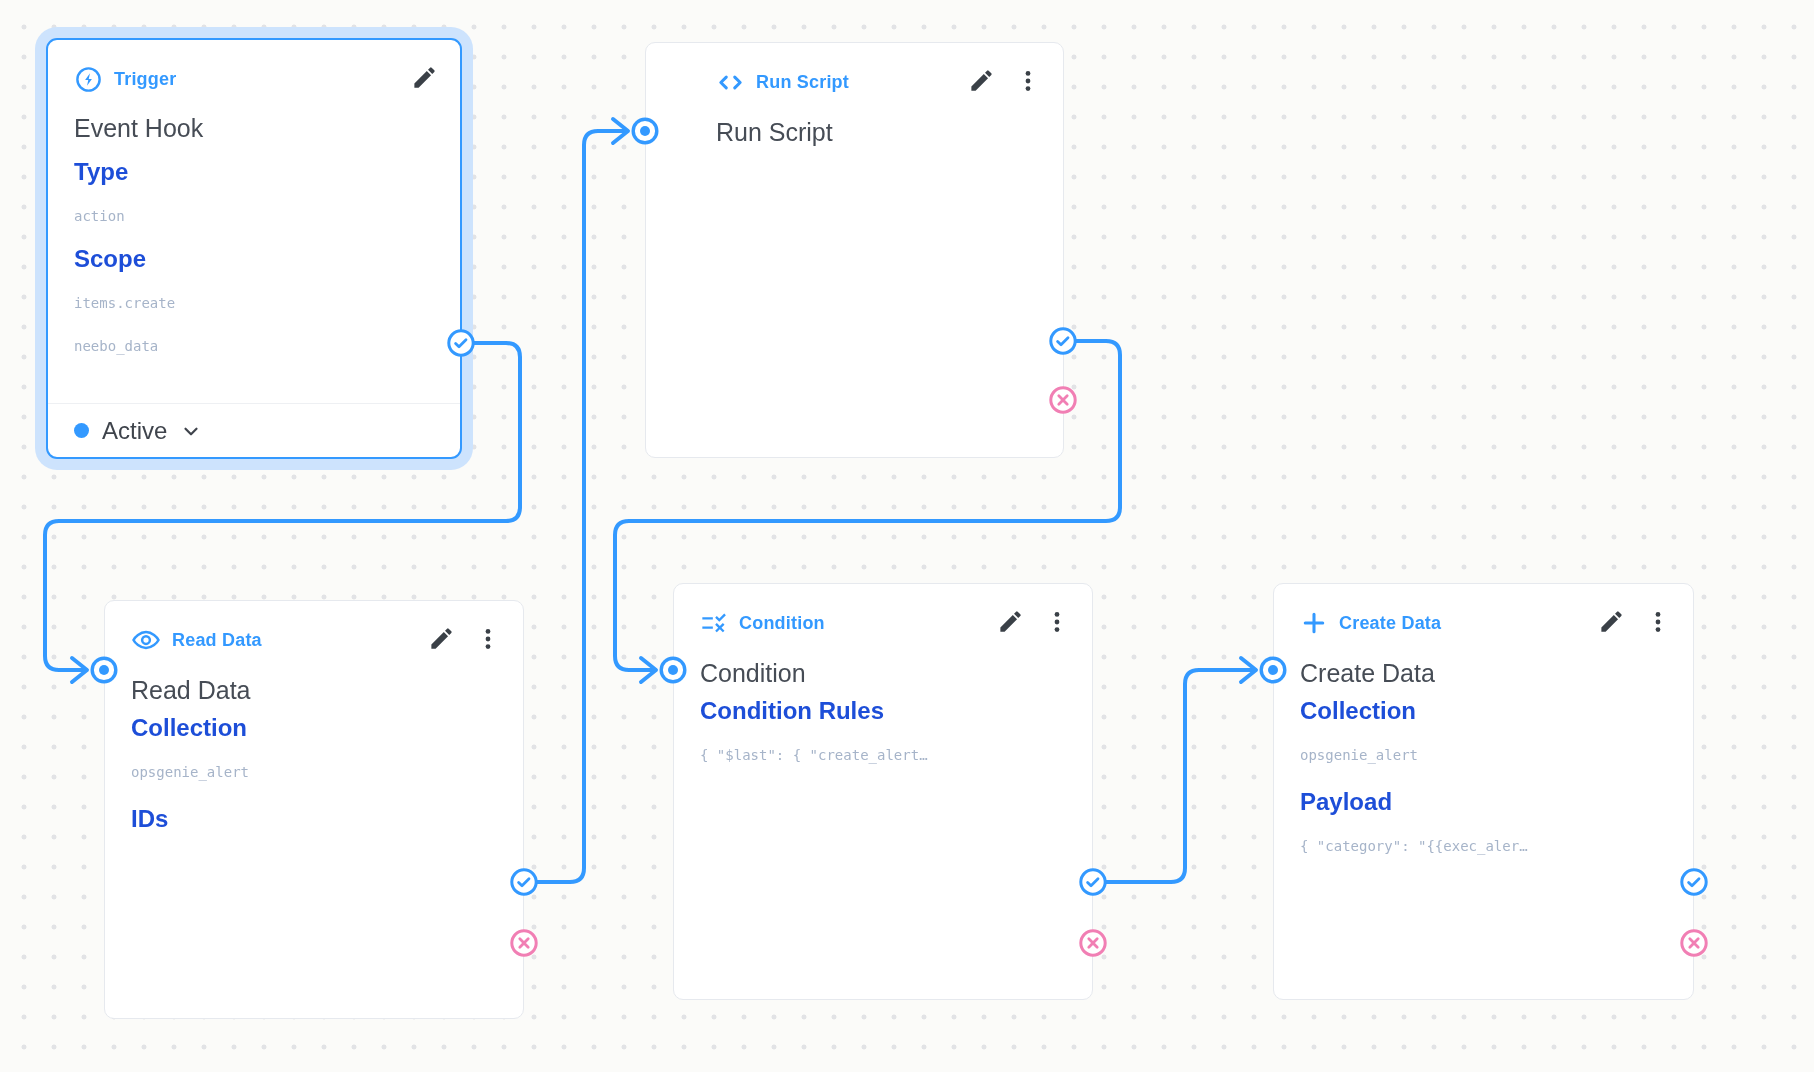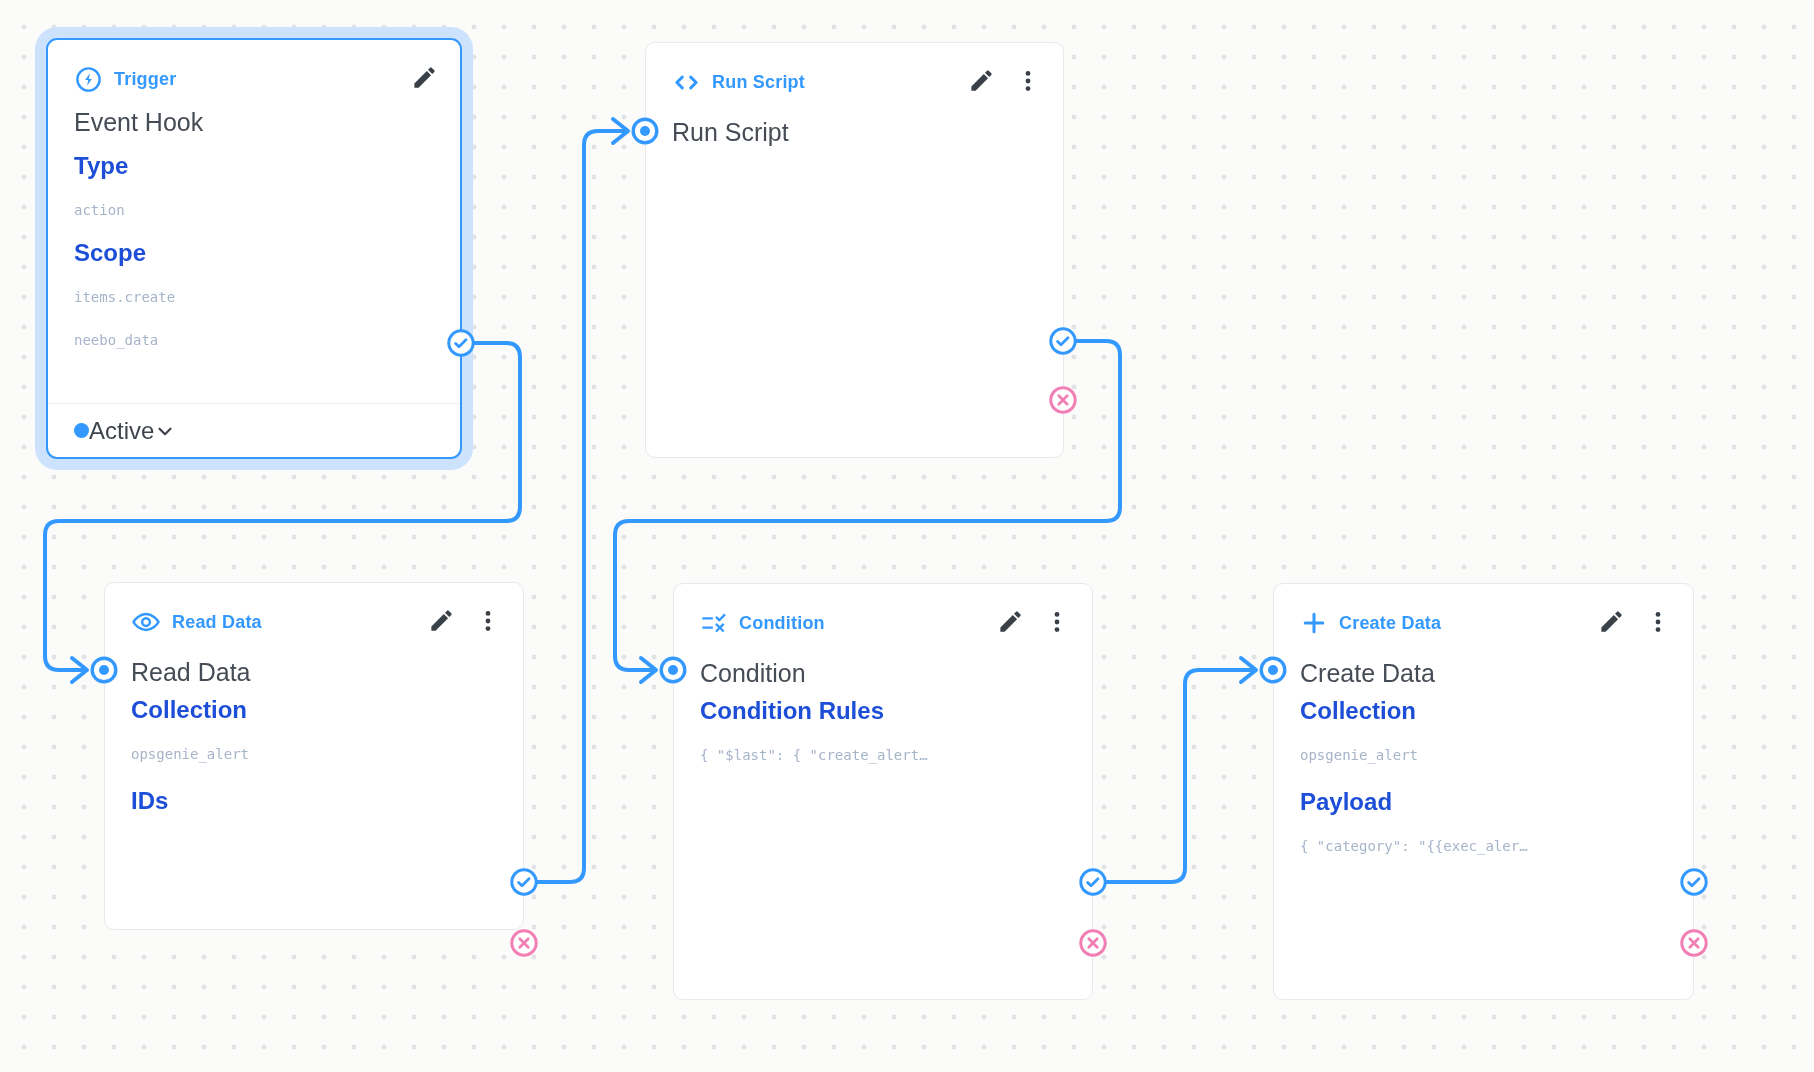--- a/index.html
+++ b/index.html
@@ -24,24 +24,24 @@
   .title-icons{margin-left:auto;display:flex;align-items:center;gap:20px;}
   .icon-btn{display:flex;align-items:center;justify-content:center;cursor:pointer;background:none;border:none;padding:0;}
   .input-row{display:flex;align-items:center;margin-top:17px;height:30px;}
   .input-label{font-size:25px;color:#464c55;}
   .field{margin-top:14px;}
   .field .flabel{font-size:24px;font-weight:700;color:#1d4ed8;line-height:30px;}
   .field .fvalue{
     font-family:"DejaVu Sans Mono",monospace;font-size:14px;color:#a6b4c9;
     line-height:28px;margin-top:15px;white-space:nowrap;overflow:hidden;max-width:366px;
   }
-  .subtitle{font-size:25px;color:#464c55;line-height:30px;margin-top:10px;}
+  .subtitle{font-size:25px;color:#464c55;line-height:30px;margin-top:16px;}
   .footer{
     position:absolute;left:0;right:0;bottom:0;height:54px;border-top:1.5px solid #eef0f3;
-    display:flex;align-items:center;padding:0 26px;box-sizing:border-box;cursor:pointer;
+    display:flex;align-items:center;padding:0 26px;gap:13px;box-sizing:border-box;cursor:pointer;
   }
   .status-dot{width:15px;height:15px;border-radius:50%;background:#3399ff;}
   .status-text{font-size:24px;font-weight:500;color:#3f444c;}
   .connector{position:absolute;width:30px;height:30px;z-index:6;cursor:pointer;}
   .connector svg{display:block;}
   #wires{position:absolute;left:0;top:0;z-index:5;pointer-events:none;}
   .node-icon{display:flex;align-items:center;}
 </style>
 </head>
 <body>
@@ -96,21 +96,21 @@
       <span class="status-dot"></span>
       <span class="status-text">Active</span>
       <span style="display:flex;">
         <svg width="22" height="22" viewBox="0 0 24 24" fill="none">
             <path d="M6 9.5l6 6 6-6" stroke="#3f444c" stroke-width="2.4" stroke-linecap="round" stroke-linejoin="round"></path>
           </svg>
       </span>
     </div>
   </div>
 
-  <div class="card" style="left:645px;top:42px;width:419px;height:416px;">
+  <div class="card" style="left:645px;top:42px;width:419px;height:416px;padding-left:44px;">
     <div class="card-inner">
       <div class="title-row">
         <span class="node-icon">
           <svg width="29" height="29" viewBox="0 0 24 24" fill="none">
               <path d="M8.5 7.5 4 12l4.5 4.5M15.5 7.5 20 12l-4.5 4.5" stroke="#3399ff" stroke-width="2.5" stroke-linecap="round" stroke-linejoin="round"></path>
             </svg>
         </span>
         <span class="title">Run Script</span>
         <span class="title-icons">
           <button class="icon-btn">
@@ -130,21 +130,21 @@
             </span>
           </button>
         </span>
       </div>
       <div class="input-row">
         <span class="input-label">Run Script</span>
       </div>
     </div>
   </div>
 
-  <div class="card" style="left:104px;top:582px;width:420px;height:348px;">
+  <div class="card" style="left:104px;top:600px;width:420px;height:419px;">
     <div class="card-inner">
       <div class="title-row">
         <span class="node-icon">
           <svg width="30" height="30" viewBox="0 0 24 24" fill="none">
               <path d="M12 5.6c-4.9 0-8.9 4.1-10 6.4 1.1 2.3 5.1 6.4 10 6.4s8.9-4.1 10-6.4c-1.1-2.3-5.1-6.4-10-6.4z" stroke="#3399ff" stroke-width="2"></path>
               <circle cx="12" cy="12" r="3.1" stroke="#3399ff" stroke-width="2"></circle>
             </svg>
         </span>
         <span class="title">Read Data</span>
         <span class="title-icons">

